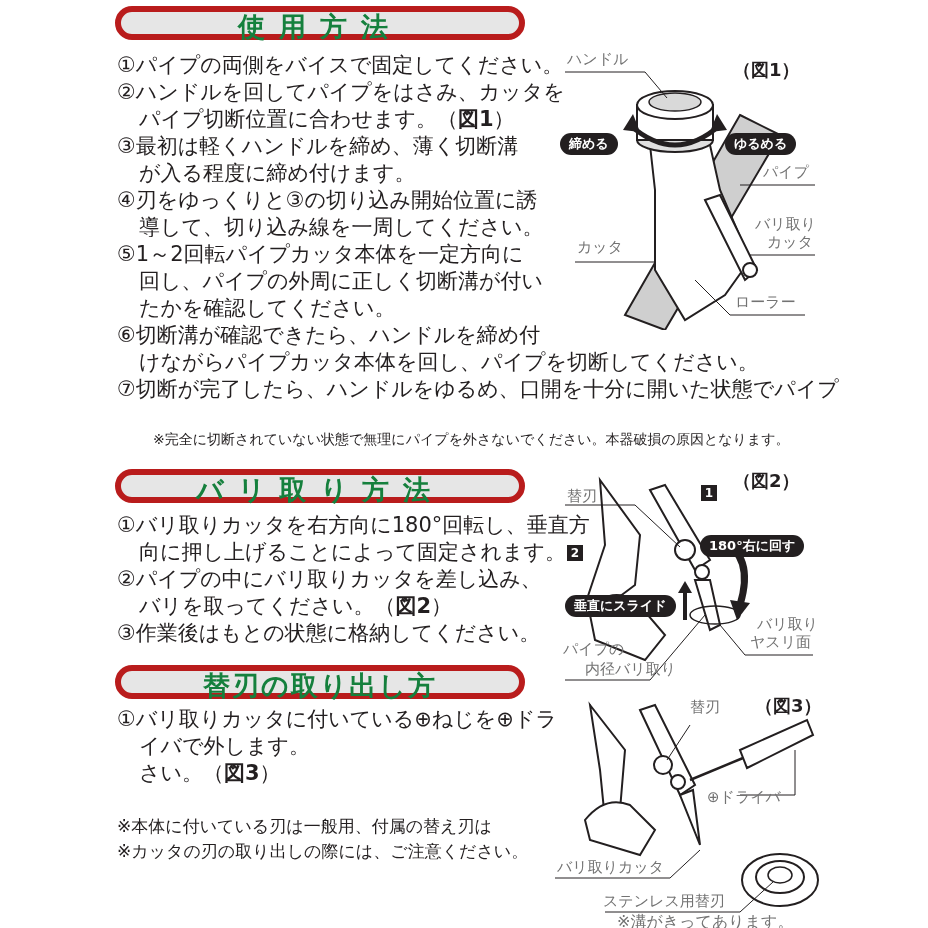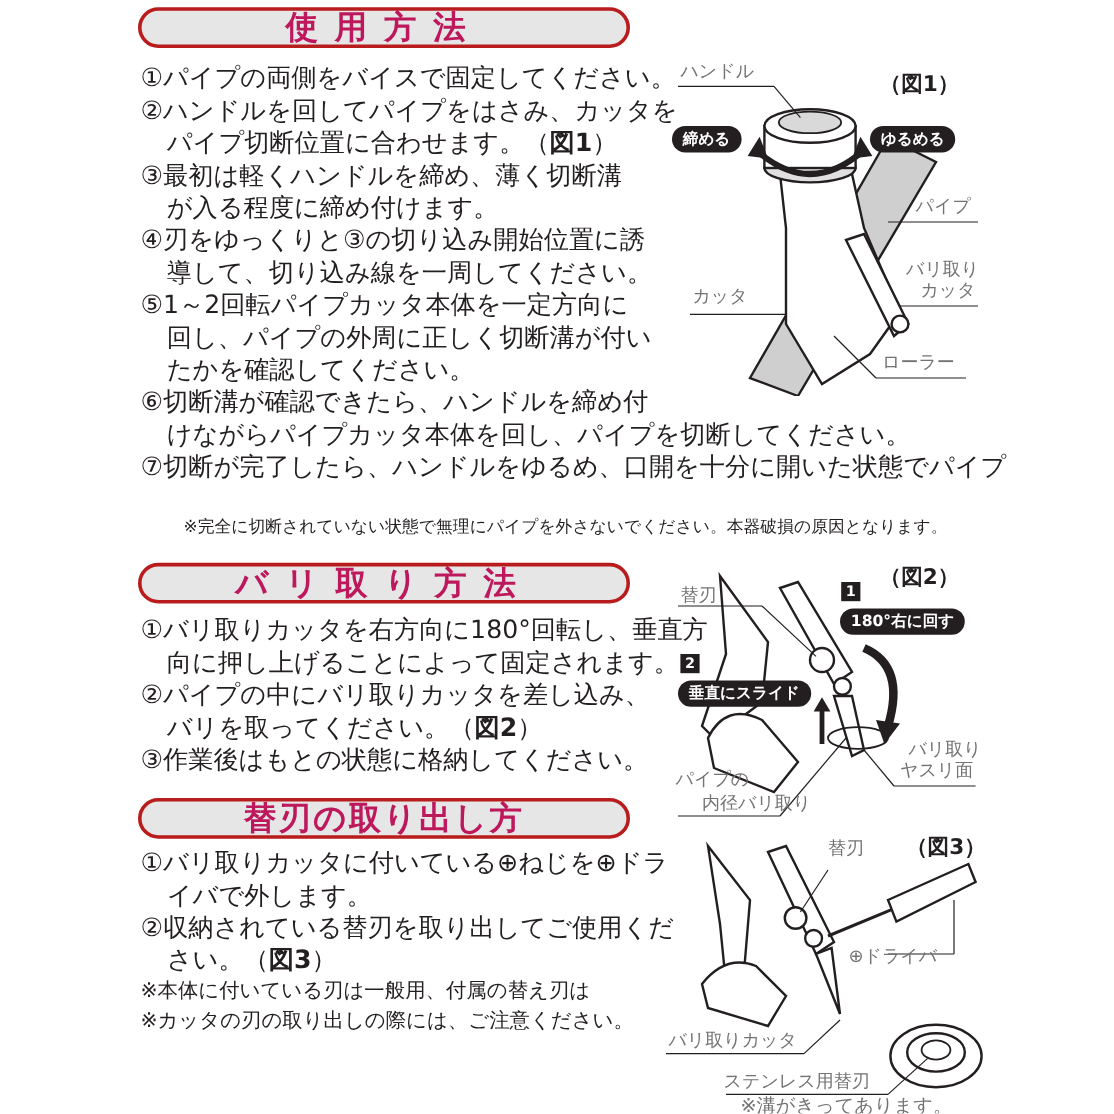--- a/index.html
+++ b/index.html
@@ -1,30 +1,30 @@
 <!DOCTYPE html>
 <html><head>
 <meta charset="utf-8">
 <style>
   html, body { margin:0; padding:0; background:#ffffff; }
   body { width:928px; height:928px; position:relative; overflow:hidden;
          font-family:"DejaVu Sans", sans-serif; color:#231f20; }
   .pill { position:absolute; left:115px; width:410px; height:34px;
-          border:3px solid #b91c1c; border-radius:18px; background:#e6e6e6;
+          border:6px solid #b91c1c; border-radius:18px; background:#e6e6e6;
           box-sizing:border-box; text-align:center; font-weight:bold;
-          font-size:27px; line-height:30px; letter-spacing:14px; color:#be185d; }
+          font-size:27px; line-height:30px; letter-spacing:14px; color:#15803d; }
   .pill.tight { letter-spacing:2px; }
   .txt { position:absolute; font-size:21px; line-height:27px; white-space:nowrap; }
   .small { position:absolute; font-size:14px; line-height:18px; white-space:nowrap;margin-left:36px; }
   .b { font-weight:bold; }
   .ind { padding-left:22px; }
   .fig { position:absolute; }
   .lbl { position:absolute; font-size:15px; white-space:nowrap; color:#737373; }
   .badge { position:absolute; background:#231f20; color:#fff; font-weight:bold;
-           font-size:13px; padding:2px 9px; border-radius:12px; white-space:nowrap; }
+           font-size:13px; padding:2px 9px; border-radius:12px; white-space:nowrap;margin-top:28px; }
   .num { position:absolute; background:#231f20; color:#fff; font-weight:bold;
          font-size:12px; width:16px; height:16px; line-height:16px; text-align:center; }
   .figno { position:absolute; font-size:18px; font-weight:bold; white-space:nowrap; }
 </style>
 </head>
 <body>
 
 <div class="pill" style="top:6px;">使用方法</div>
 
 <div class="txt" style="left:117px; top:52px;">
@@ -122,21 +122,20 @@
   <div class="lbl" style="left:205px; top:168px;">ヤスリ面</div>
   <div class="lbl" style="left:18px; top:175px;">パイプの</div>
   <div class="lbl" style="left:12px; top:195px;margin-left:28px;">内径バリ取り</div>
 </div>
 
 <div class="pill tight" style="top:665px;">替刃の取り出し方</div>
 
 <div class="txt" style="left:117px; top:706px;">
   <div>①バリ取りカッタに付いている⊕ねじを⊕ドラ</div>
   <div class="ind">イバで外します。</div>
-  <div>②収納されている替刃を取り出してご使用くだ</div>
   <div class="ind"><span>さい。（</span><span class="b">図3</span><span>）</span></div>
 </div>
 <div class="txt" style="left:117px; top:814px; font-size:17px; line-height:25px;">
   <div>※本体に付いている刃は一般用、付属の替え刃は</div>
   <div>※カッタの刃の取り出しの際には、ご注意ください。</div>
 </div>
 
 <div class="fig" style="left:545px; top:690px; width:285px; height:238px;">
   <svg width="285" height="238" viewBox="0 0 285 238">
     <path d="M45 15 L80 60 L75 120 L60 130 L55 80 Z" fill="#fff" stroke="#231f20" stroke-width="2"></path>

